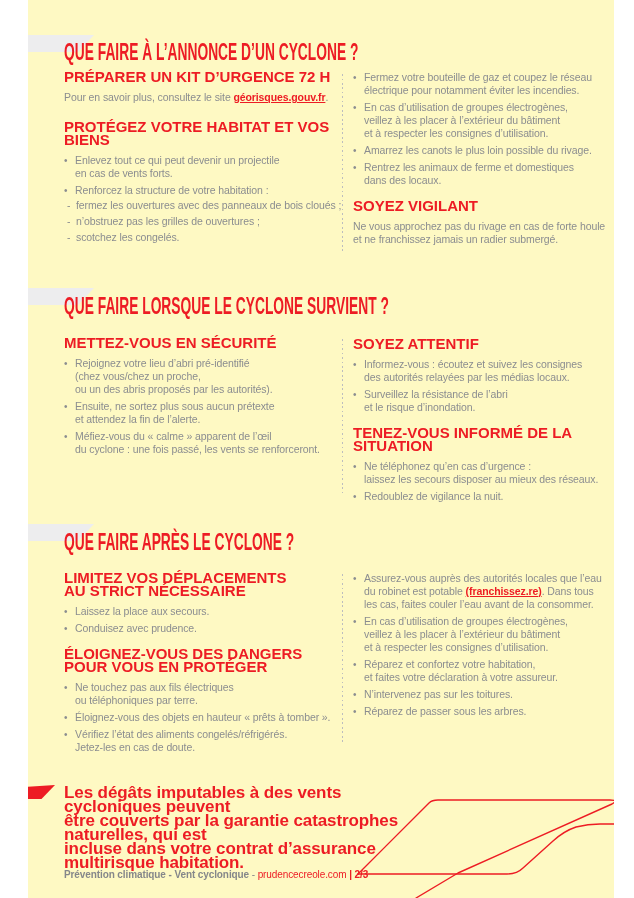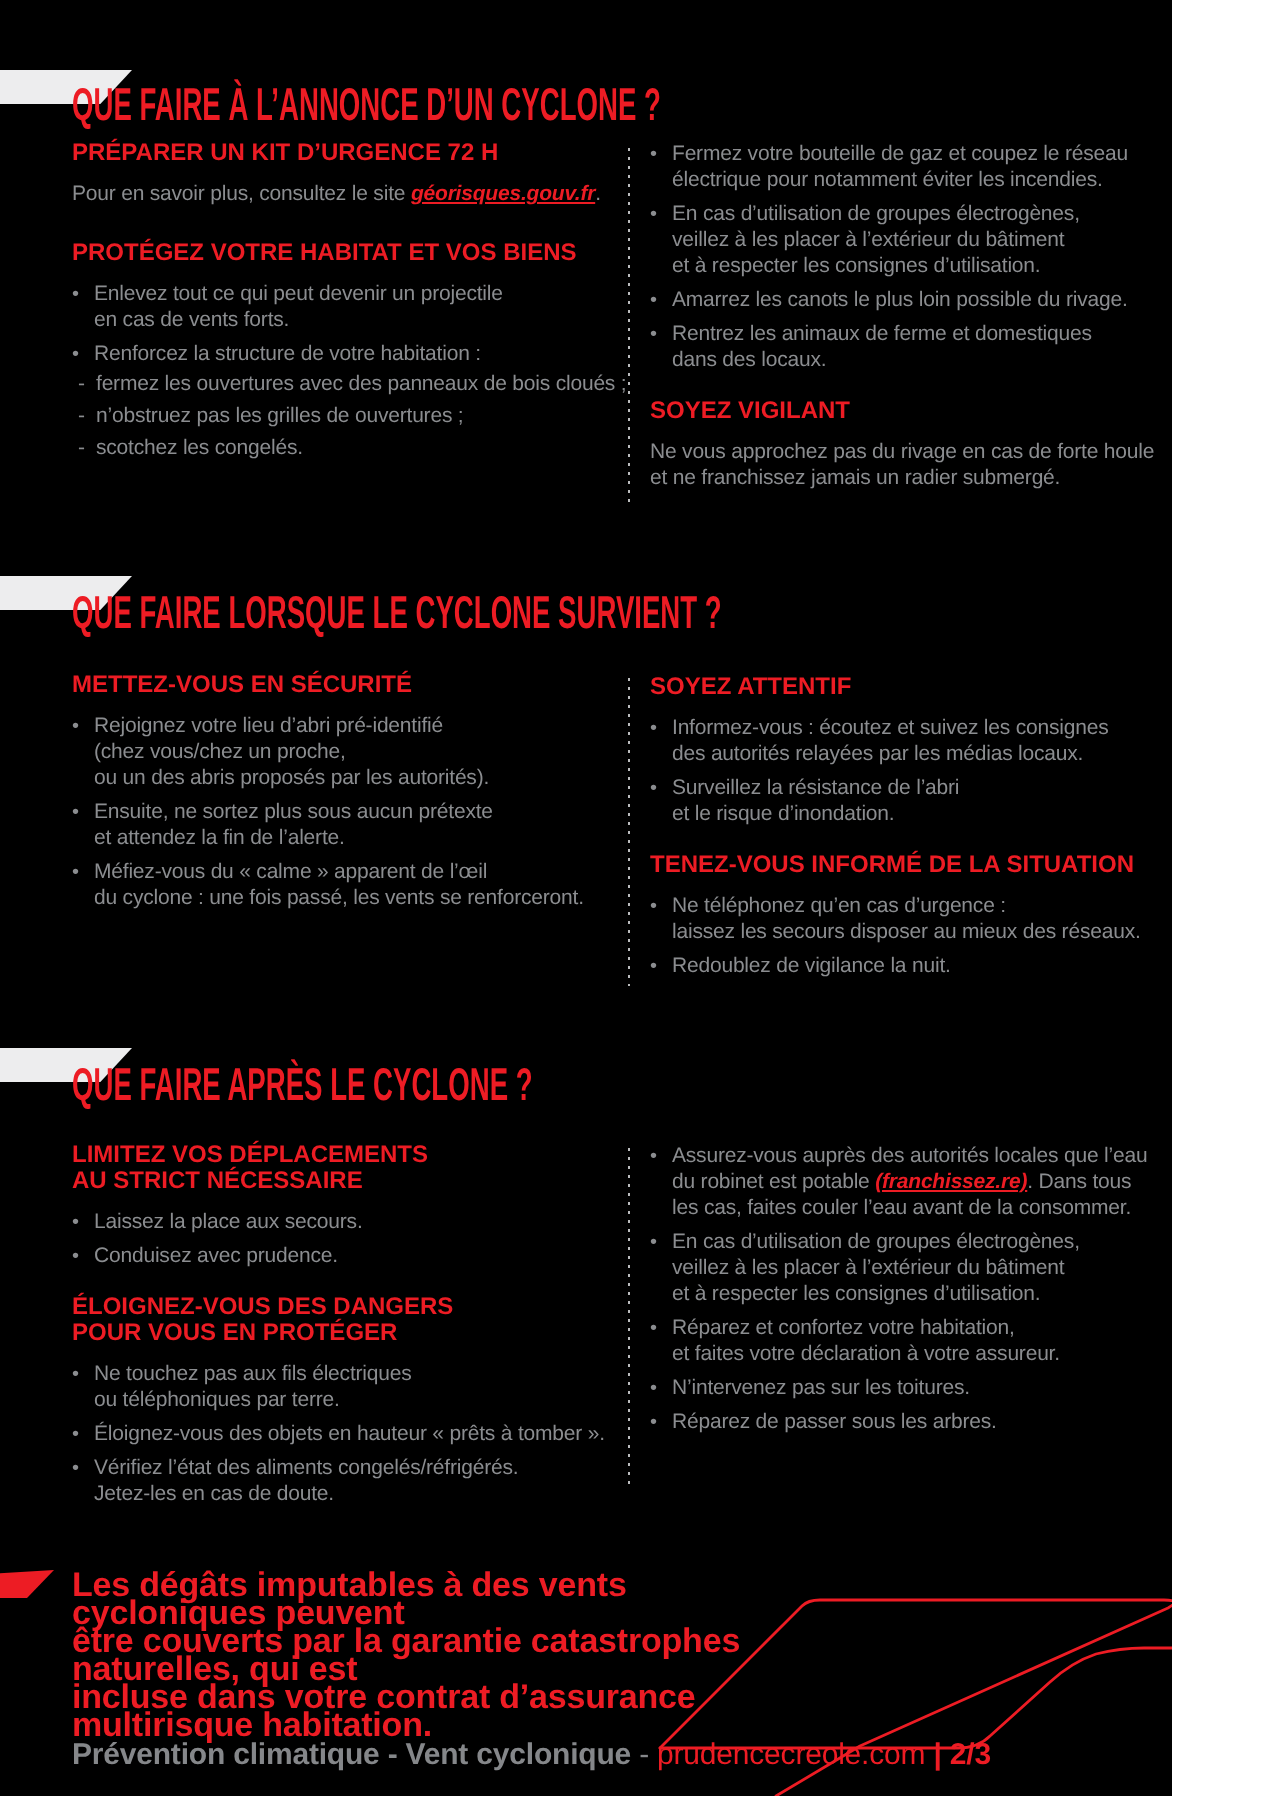--- a/index.html
+++ b/index.html
@@ -3,22 +3,22 @@
 <meta charset="utf-8">
 <style>
   :root{
     --red:#ed1c24;
     --body:#8b8d90;
     --accent-gray:#ededee;
   }
   html,body{margin:0;padding:0;}
   body{background:#fff;}
   .page{
-    position:relative;width:586px;height:898px;background:#000000;
-    overflow:hidden;font-family:"Liberation Sans",sans-serif;
+    position:relative;width:586px;height:898px;background:#fef9c3;
+    overflow:hidden;font-family:"Liberation Sans",sans-serif;margin-left:28px;
     -webkit-font-smoothing:antialiased;
   }
   .accent{
     position:absolute;left:0;width:66px;height:17px;background:var(--accent-gray);
     clip-path:polygon(0 0,100% 0,76% 100%,0 100%);z-index:1;
   }
   #a1{top:35px}#a2{top:288px}#a3{top:524px}
   .sec-title{
     position:absolute;left:36px;z-index:2;color:var(--red);font-weight:700;
     font-size:23px;line-height:1.05;transform:scaleX(.60);transform-origin:0 0;
@@ -26,49 +26,49 @@
   }
   #t1{top:40px}#t2{top:294px}#t3{top:530px}
 
   .col{position:absolute;font-size:10.5px;line-height:13px;color:var(--body);letter-spacing:-0.1px;}
   .cl{left:36px;width:282px}
   .cr{left:325px;width:302px}
   #s1l{top:70px}#s1r{top:71px}
   #s2l{top:336px}#s2r{top:337px}
   #s3l{top:571px}#s3r{top:572px}
 
-  .h3{color:var(--red);font-weight:700;font-size:12px;line-height:13px;margin:0 0 8px;white-space:pre-line;letter-spacing:0;}
+  .h3{color:var(--red);font-weight:700;font-size:15px;line-height:13px;margin:0 0 8px;white-space:pre-line;letter-spacing:0;}
   .mt12{margin-top:12px}
   .mt16{margin-top:16px}
   .p{margin:0;white-space:pre-line}
   .li{display:flex;margin:0 0 4px}
   .li .dot{flex:none;width:11px;font-size:10px;line-height:13px}
   .li .t{flex:1;white-space:pre-line}
   .sub{display:flex;margin:0 0 3px;padding-left:3px}
   .sub .dash{flex:none;width:9px}
-  a.lnk{color:var(--red);font-weight:700;text-decoration:underline;cursor:pointer;font-style:italic;}
+  a.lnk{color:var(--red);font-weight:700;text-decoration:underline;cursor:pointer;}
 
   .divider{
     position:absolute;left:314px;width:1px;
     background-image:repeating-linear-gradient(to bottom,#bcbdbf 0 1.5px,transparent 1.5px 4.5px);
   }
   #d1{top:74px;height:180px}
   #d2{top:339px;height:154px}
   #d3{top:574px;height:171px}
 
   .flag{
     position:absolute;left:0;top:785px;width:27px;height:14px;background:var(--red);
     clip-path:polygon(0 12%,100% 0,50% 100%,0 100%);
   }
   .callout{
     position:absolute;left:36px;top:786px;width:370px;color:var(--red);
     font-weight:700;font-size:17px;line-height:14px;white-space:pre-line;letter-spacing:-0.1px;
   }
   .logo{position:absolute;left:320px;top:790px;width:314px;height:108px;}
-  .meta{position:absolute;left:36px;top:869px;font-size:15px;color:#85878a;letter-spacing:-0.1px;}
+  .meta{position:absolute;left:36px;top:869px;font-size:10px;color:#85878a;letter-spacing:-0.1px;}
   .meta .lab{font-weight:700}
   .meta .site{color:var(--red);font-weight:400;text-decoration:none;}
   .meta .pg{color:var(--red);font-weight:700}
 </style>
 </head>
 <body>
 
 <div class="page">
 
   <div class="accent" id="a1"></div>

